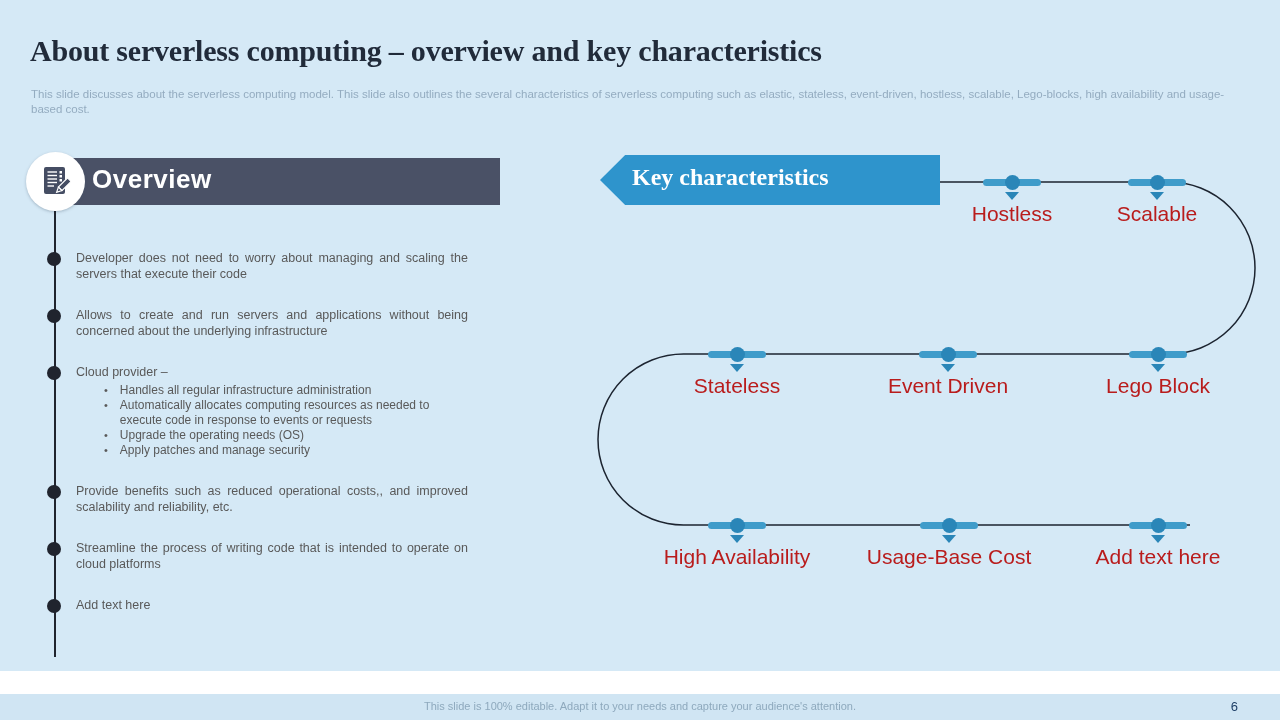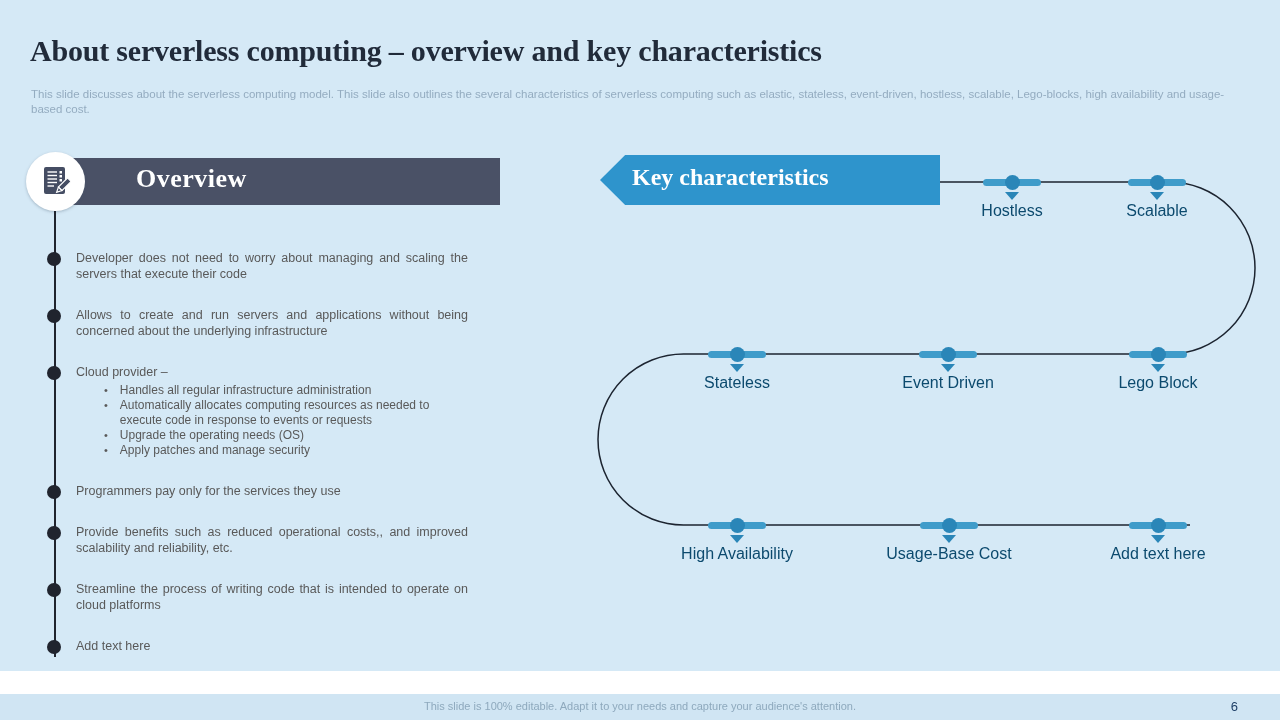--- a/index.html
+++ b/index.html
@@ -9,21 +9,21 @@
   
   .title{position:absolute;left:30px;top:34px;margin:0;width:1100px;
          font-family:"Liberation Serif",serif;font-weight:bold;font-size:30px;
          color:#212b3a;letter-spacing:-0.2px;}
   .subtitle{position:absolute;left:31px;top:87px;margin:0;width:1212px;
             font-size:11.5px;line-height:15px;color:#94acc0;}
 
   
   .ov-header{position:absolute;left:48px;top:158px;width:452px;height:47px;background:#4a5166;}
   .ov-heading{position:absolute;left:44px;top:6px;color:#ffffff;
-              font-family:Liberation Serif, serif;font-weight:bold;font-size:26px;letter-spacing:0.5px;margin-left:44px;}
+              font-family:Liberation Sans, sans-serif;font-weight:bold;font-size:26px;letter-spacing:0.5px;}
   .ov-badge{position:absolute;left:26px;top:152px;width:59px;height:59px;border-radius:50%;
             background:#ffffff;box-shadow:0 1px 3px rgba(70,90,110,.35);display:flex;align-items:center;justify-content:center;}
   .ov-vline{position:absolute;left:54px;top:211px;width:2px;height:446px;background:#20242e;}
 
   .ov-list{position:absolute;left:76px;top:250px;width:392px;margin:0;padding:0;list-style:none;
            display:flex;flex-direction:column;gap:25px;}
   .ov-item{position:relative;font-size:12.5px;line-height:16px;color:#595959;}
   .b-dot{position:absolute;left:-29px;top:2px;width:14px;height:14px;border-radius:50%;background:#20242e;}
   .b-text{display:block;text-align:justify;}
   .sub{margin:3px 0 0 0;padding:0 0 0 28px;list-style:none;}
@@ -38,21 +38,21 @@
 
   
   .diagram{position:absolute;left:0;top:0;width:1280px;height:720px;pointer-events:none;}
   .path-svg{position:absolute;left:0;top:0;}
   .node{position:absolute;width:0;height:0;}
   .n-dash{position:absolute;left:-29px;top:-3.5px;width:58px;height:7px;border-radius:3.5px;background:#3f9cca;}
   .n-dot{position:absolute;left:-7.5px;top:-7.5px;width:15px;height:15px;border-radius:50%;background:#2a86b8;}
   .n-tri{position:absolute;left:-7px;top:10px;width:0;height:0;
          border-left:7px solid transparent;border-right:7px solid transparent;border-top:8px solid #2a86b8;}
   .n-label{position:absolute;left:0;top:20px;transform:translateX(-50%);white-space:nowrap;
-           font-size:16px;color:#0c4a6e;}
+           font-size:21px;color:#b91c1c;}
 
   
   .band-white{position:absolute;left:0;top:671px;width:1280px;height:23px;background:#ffffff;}
   .footer{position:absolute;left:0;top:694px;width:1280px;height:26px;background:#d0e5f3;}
   .footer-note{position:absolute;left:0;top:6px;width:1280px;text-align:center;
                font-size:11px;color:#8ea9bd;}
   .page-num{position:absolute;right:42px;top:5px;font-size:13px;color:#1e3f66;}
 </style>
 </head>
 <body>
@@ -113,25 +113,20 @@
               <span class="sub-marker">•</span>
               <span>Upgrade the operating needs (OS)</span>
             </li>
             <li>
               <span class="sub-marker">•</span>
               <span>Apply patches and manage security</span>
             </li>
           </ul>
   </li>
 
-  <li class="ov-item">
-    <span class="b-dot"></span>
-    <span class="b-text">Programmers pay only for the services they use</span>
-
-  </li>
 
   <li class="ov-item">
     <span class="b-dot"></span>
     <span class="b-text">Provide benefits such as reduced operational costs,, and improved scalability and reliability, etc.</span>
 
   </li>
 
   <li class="ov-item">
     <span class="b-dot"></span>
     <span class="b-text">Streamline the process of writing code that is intended to operate on cloud platforms</span>

